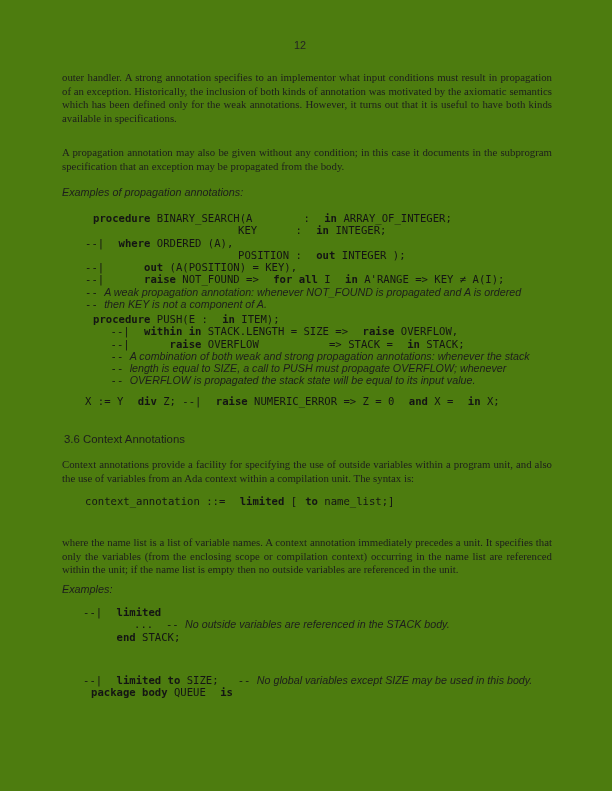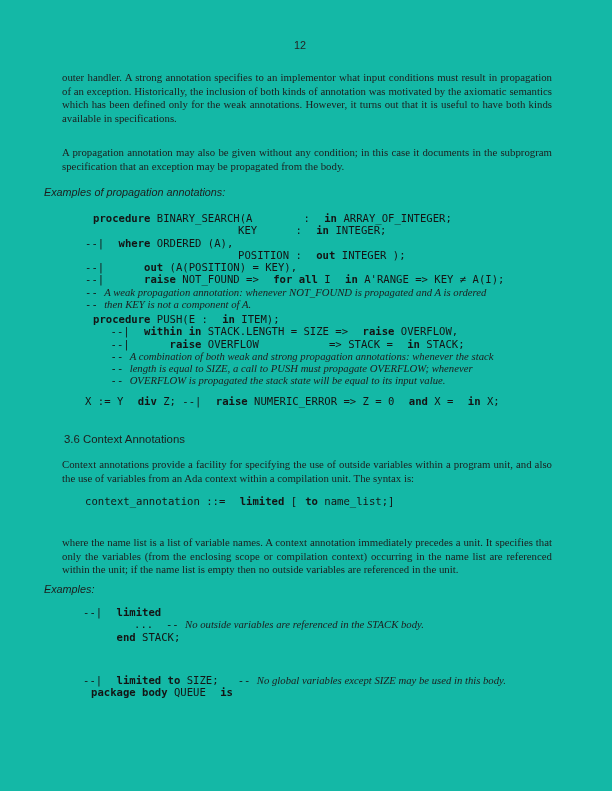--- a/index.html
+++ b/index.html
@@ -1,51 +1,51 @@
 <!DOCTYPE html>
 <html><head>
 <meta charset="utf-8">
 <style>
   html,body{margin:0;padding:0;background:#e8e8e8;}
   .page{
     position:relative;
     width:612px;height:791px;
-    background:#14b8a6;
+    background:#4d7c0f;
     font-family:"Liberation Sans",sans-serif;
     color:#1d1d1d;
     overflow:hidden;
     box-shadow:0 0 4px rgba(0,0,0,.25);
   }
   .page-number{
     position:absolute;top:39px;left:62px;width:476px;
     text-align:center;font-size:10.8px;color:#242424;
   }
   .body-text{
     position:absolute;left:62px;width:490px;margin:0;
     font-size:10.8px;line-height:13.6px;
     text-align:justify;color:#1d1d1d;font-family:Liberation Serif, serif;
   }
   .label-italic{
-    position:absolute;left:44px;margin:0;
+    position:absolute;left:62px;margin:0;
     font-size:10.8px;font-style:italic;color:#1d1d1d;
   }
   .section-heading{
     position:absolute;left:64px;margin:0;
     font-size:11.4px;font-weight:normal;color:#1d1d1d;
   }
   .code{
     position:absolute;left:85px;
     font-family:"DejaVu Sans Mono",monospace;
     font-size:10.6px;line-height:12.3px;
     color:#141414;
   }
   .code-line{white-space:pre;}
   .code .kw{font-weight:bold;padding-left:8px;}
   .code .cmt{
-    font-family:Liberation Serif, serif;
+    font-family:Liberation Sans, sans-serif;
     font-style:italic;font-size:10.7px;color:#1d1d1d;
   }
   .code-indent2{left:83px;}
 </style>
 </head>
 <body>
 
 <div class="page">
 
   <div class="page-number">12</div>

